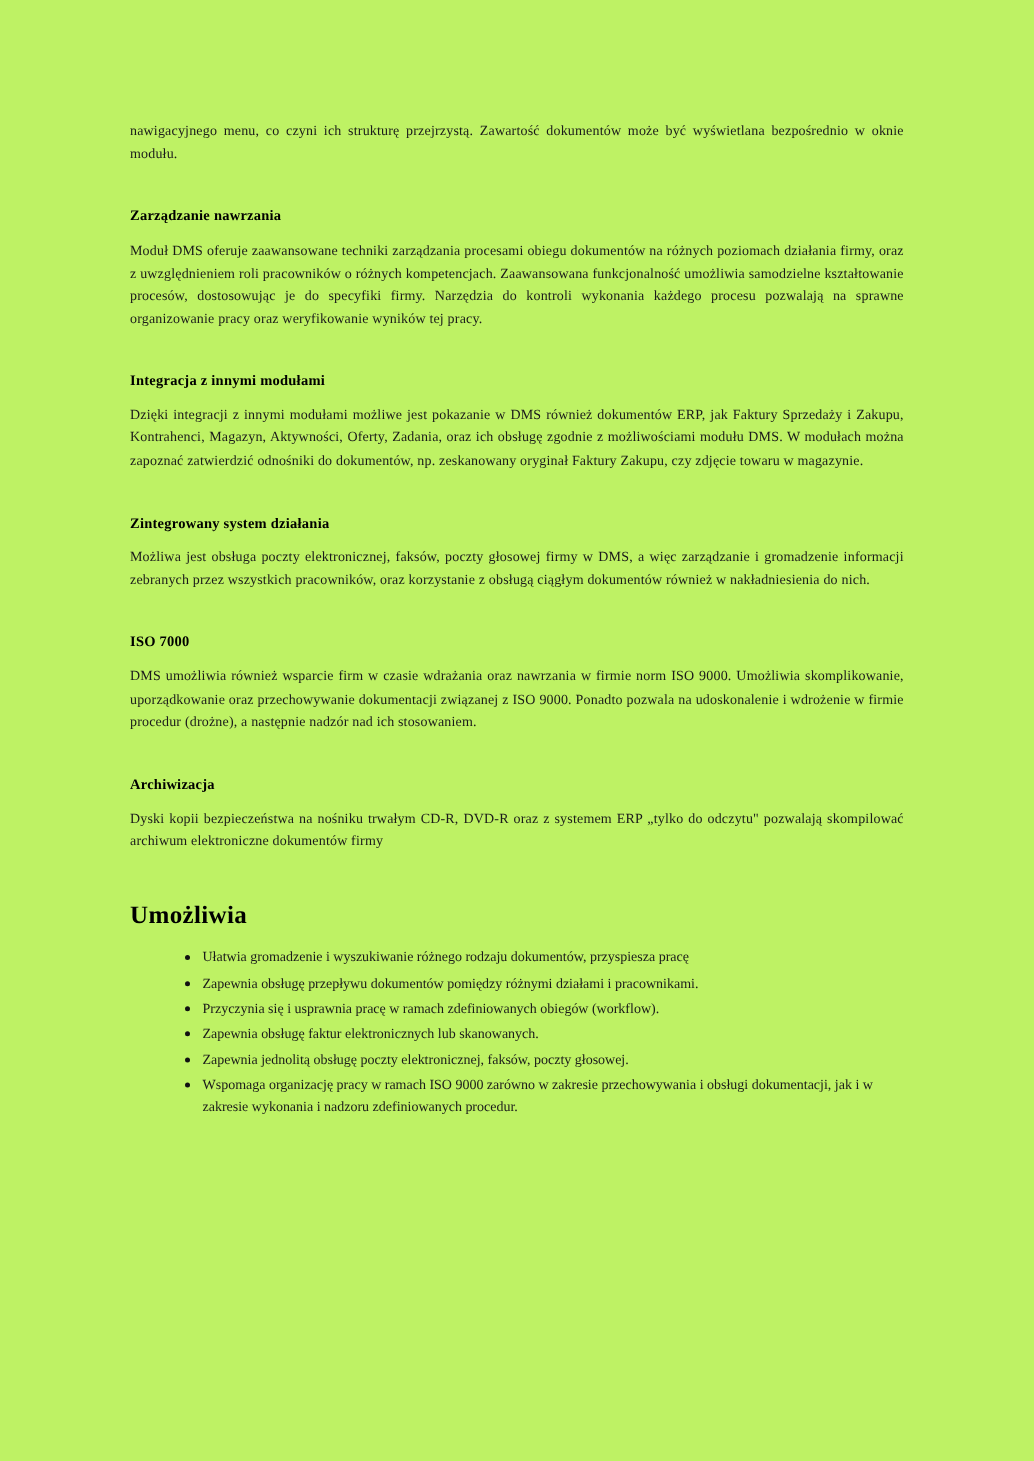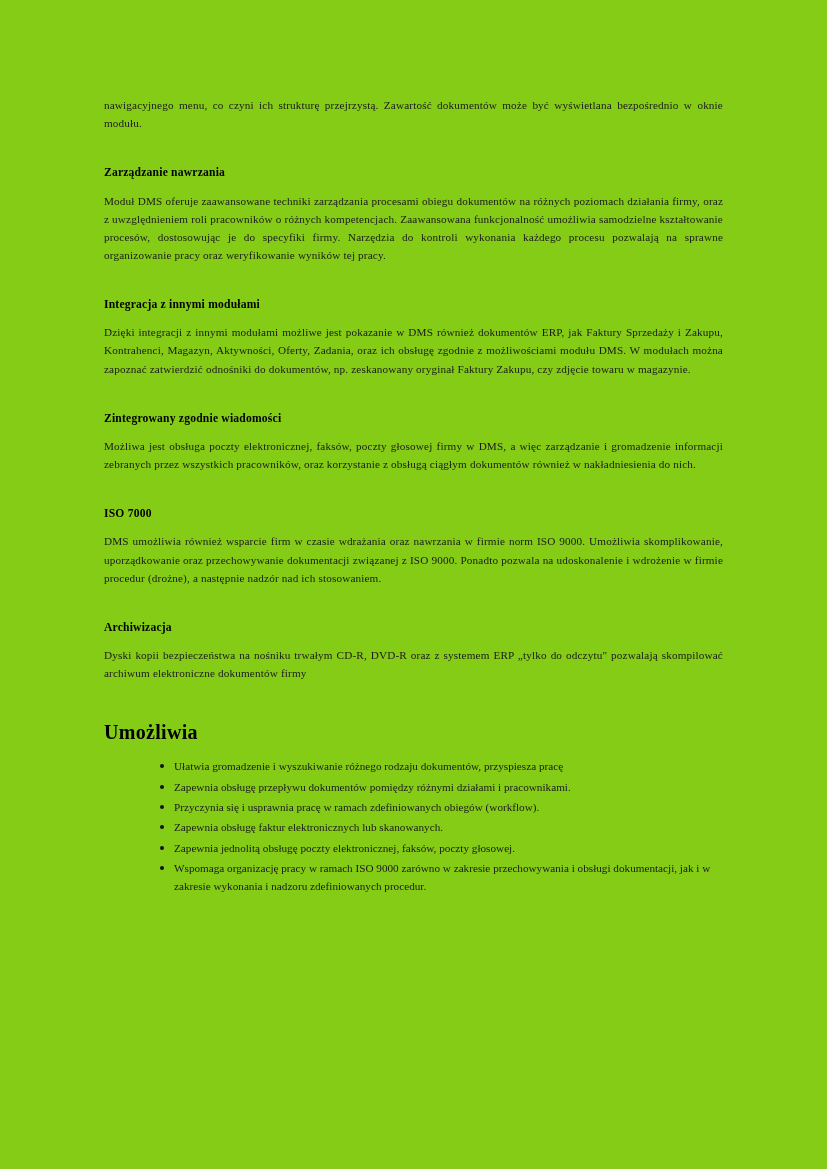--- a/index.html
+++ b/index.html
@@ -12,21 +12,21 @@
     height: 1169px;
     font-family: "Liberation Serif", serif;
     color: #111111;
     overflow: hidden;
   }
   .page {
     box-sizing: border-box;
     width: 827px;
     height: 1169px;
     padding: 96px 104px 60px 104px;
-    background: #84cc16;
+    background: #bef264;
   }
   .doc {
     width: 100%;
   }
   p.body-text {
     margin: 0 0 0 0;
     font-size: 11.2px;
     line-height: 1.62;
     text-align: justify;
     color: #1a1a1a;
@@ -48,21 +48,21 @@
   }
   h2.main-head {
     margin: 0 0 14px 0;
     font-size: 20px;
     font-weight: bold;
     letter-spacing: 0.3px;
     color: #000000;
     font-family: "Liberation Serif", serif;
   }
   ul.benefits {
-    margin: 12px;
+    margin: 0;
     padding-left: 44px;
     list-style: none;
   }
   ul.benefits li {
     position: relative;
     font-size: 11.2px;
     line-height: 1.55;
     margin-bottom: 3px;
     color: #1a1a1a;
     padding-left: 14px;
@@ -98,21 +98,21 @@
       <p class="body-text">Moduł DMS oferuje zaawansowane techniki zarządzania procesami obiegu dokumentów na różnych poziomach działania firmy, oraz z uwzględnieniem roli pracowników o różnych kompetencjach. Zaawansowana funkcjonalność umożliwia samodzielne kształtowanie procesów, dostosowując je do specyfiki firmy. Narzędzia do kontroli wykonania każdego procesu pozwalają na sprawne organizowanie pracy oraz weryfikowanie wyników tej pracy.</p>
     </div>
 
     <div class="spacer-before-head"></div>
     <h3 class="section-head">Integracja z innymi modułami</h3>
     <div class="para-block">
       <p class="body-text">Dzięki integracji z innymi modułami możliwe jest pokazanie w DMS również dokumentów ERP, jak Faktury Sprzedaży i Zakupu, Kontrahenci, Magazyn, Aktywności, Oferty, Zadania, oraz ich obsługę zgodnie z możliwościami modułu DMS. W modułach można zapoznać zatwierdzić odnośniki do dokumentów, np. zeskanowany oryginał Faktury Zakupu, czy zdjęcie towaru w magazynie.</p>
     </div>
 
     <div class="spacer-before-head"></div>
-    <h3 class="section-head">Zintegrowany zgodnie wiadomości</h3>
+    <h3 class="section-head">Zintegrowany system działania</h3>
     <div class="para-block">
       <p class="body-text">Możliwa jest obsługa poczty elektronicznej, faksów, poczty głosowej firmy w DMS, a więc zarządzanie i gromadzenie informacji zebranych przez wszystkich pracowników, oraz korzystanie z obsługą ciągłym dokumentów również w nakładniesienia do nich.</p>
     </div>
 
     <div class="spacer-before-head"></div>
     <h3 class="section-head">ISO 7000</h3>
     <div class="para-block">
       <p class="body-text">DMS umożliwia również wsparcie firm w czasie wdrażania oraz nawrzania w firmie norm ISO 9000. Umożliwia skomplikowanie, uporządkowanie oraz przechowywanie dokumentacji związanej z ISO 9000. Ponadto pozwala na udoskonalenie i wdrożenie w firmie procedur (drożne), a następnie nadzór nad ich stosowaniem.</p>
     </div>
 

